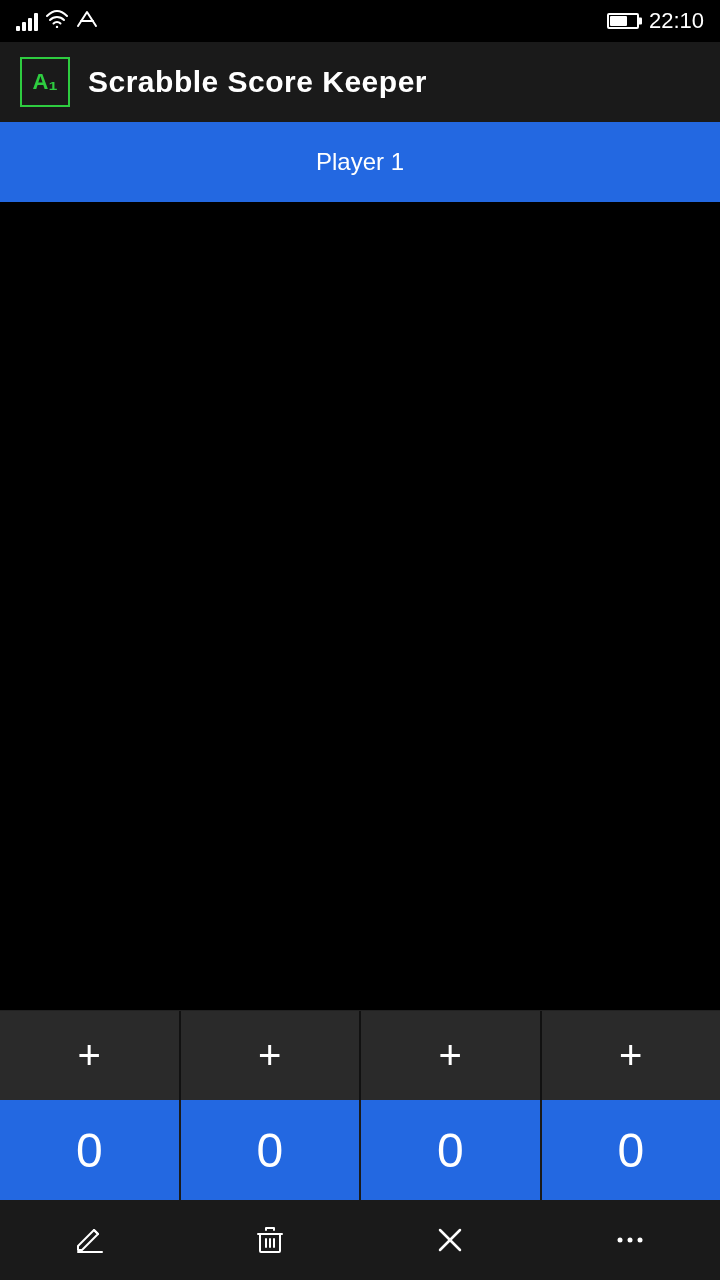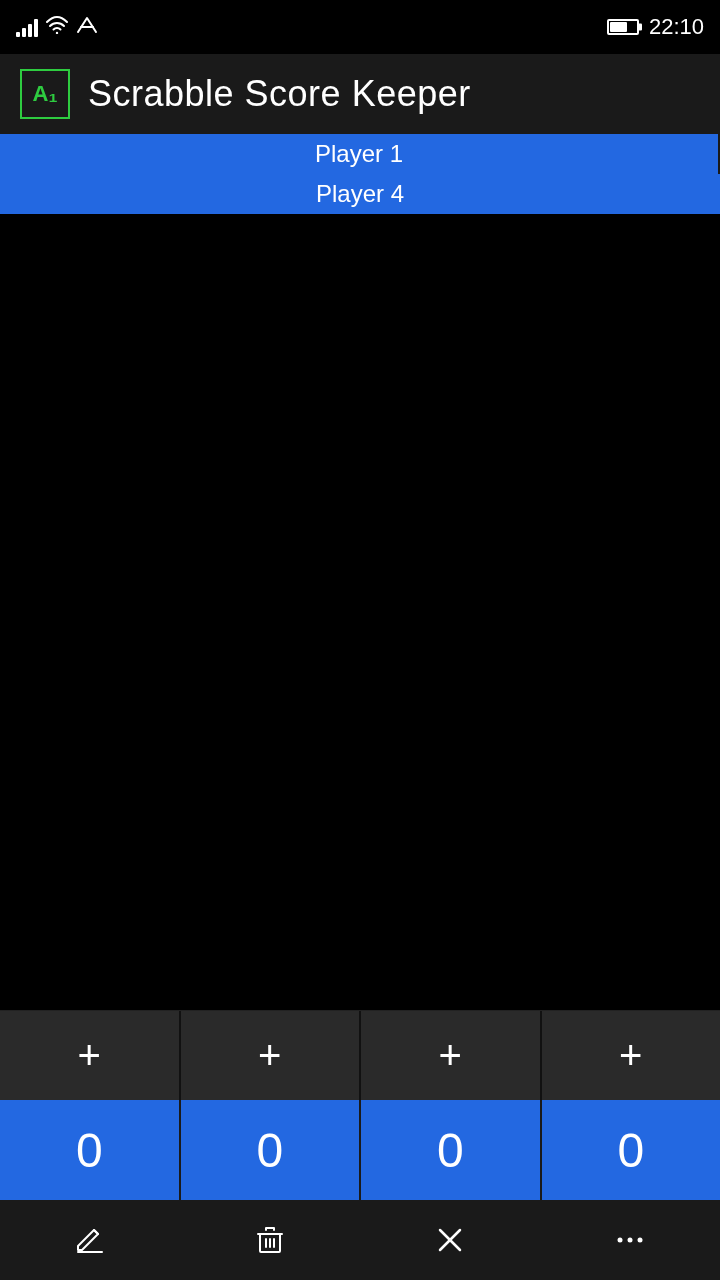--- a/index.html
+++ b/index.html
@@ -11,21 +11,21 @@
       background: #000;
       font-family: 'Segoe UI', Arial, sans-serif;
       color: #fff;
       overflow: hidden;
       display: flex;
       flex-direction: column;
     }
 
     
     .status-bar {
-      height: 54px;
+      height: 42px;
       background: #000;
       display: flex;
       align-items: center;
       justify-content: space-between;
       padding: 0 16px;
       flex-shrink: 0;
     }
     .status-left {
       display: flex;
       align-items: center;
@@ -111,30 +111,29 @@
       border: 2px solid #2ecc40;
       display: flex;
       align-items: center;
       justify-content: center;
       color: #2ecc40;
       font-size: 22px;
       font-weight: bold;
       flex-shrink: 0;
     }
     .app-title {
-      font-size: 36px;
-      font-weight: 400;
+      font-size: 30px;
+      font-weight: 700;
       color: #fff;
       letter-spacing: 0.5px;
     }
 
     
     .player-tabs {
       display: flex;
-      flex-direction: column;
       height: 80px;
       flex-shrink: 0;
     }
     .player-tab {
       flex: 1;
       background: #2368e1;
       display: flex;
       align-items: center;
       justify-content: center;
       font-size: 24px;
@@ -271,23 +270,20 @@
 <div class="app-header">
   <div class="app-logo">
     <span>A₁</span>
   </div>
   <span class="app-title">Scrabble Score Keeper</span>
 </div>
 
 <div class="player-tabs">
   <div class="player-tab">
     <span>Player 1</span>
-  </div>
-  <div class="player-tab">
-    <span>Player 4</span>
   </div>
 </div>
 
 <div class="main-content"></div>
 
 <div class="score-section">
 
   <div class="add-row">
     <div class="add-btn">
       <span>+</span>

